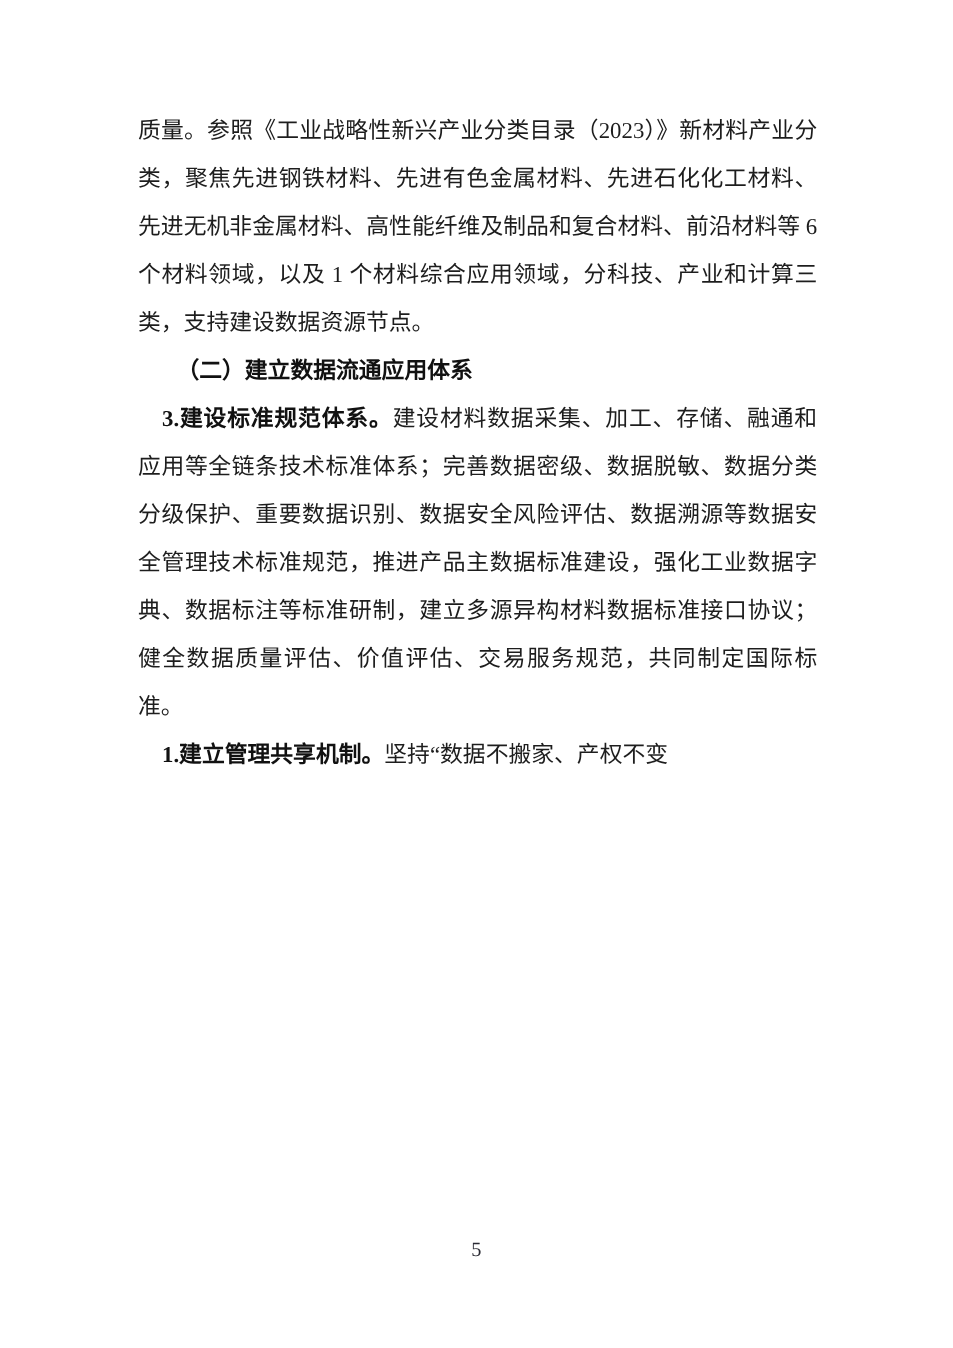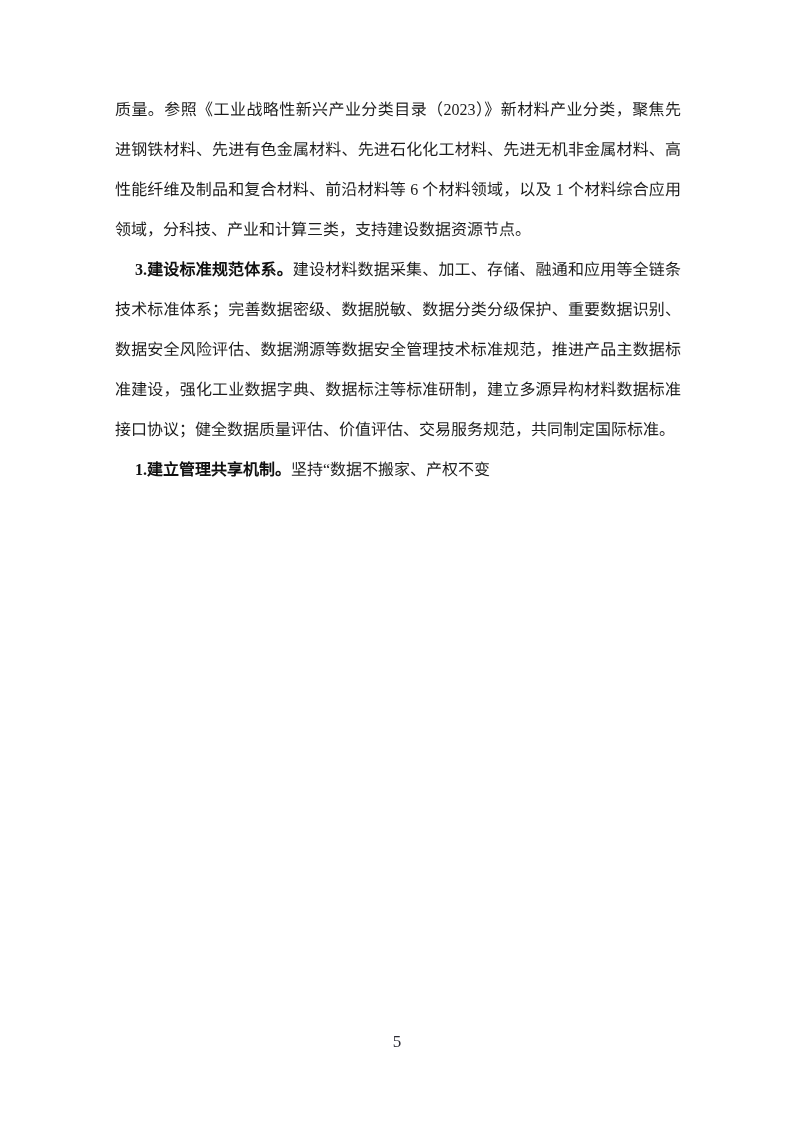--- a/index.html
+++ b/index.html
@@ -14,21 +14,21 @@
     background: #ffffff;
     overflow: hidden;
     font-family: "Liberation Serif", "DejaVu Serif", serif;
   }
   .text-block {
     position: absolute;
     left: 115px;
     top: 90px;
     width: 566px;
     color: #1d1d1d;
-    font-size: 16px;
+    font-size: 19px;
     line-height: 40px;
     text-align: justify;
     text-justify: inter-character;
   }
   .para {
     margin: 0;
     padding: 0;
   }
   .indent-body   { text-indent: 37px; }
   .indent-head   { text-indent: 32px; }
@@ -55,20 +55,21 @@
 </style>
 </head>
 <body>
 
 <div class="page">
   <div class="text-block">
 
     <p class="para">质量。参照《工业战略性新兴产业分类目录（2023）》新材料产业分类，聚焦先进钢铁材料、先进有色金属材料、先进石化化工材料、先进无机非金属材料、高性能纤维及制品和复合材料、前沿材料等 6 个材料领域，以及 1 个材料综合应用领域，分科技、产业和计算三类，支持建设数据资源节点。</p>
 
 
+    <p class="para indent-head heading">（二）建立数据流通应用体系</p>
 
     <p class="para indent-item"><span class="lead">3.建设标准规范体系。</span><span>建设材料数据采集、加工、存储、融通和应用等全链条技术标准体系；完善数据密级、数据脱敏、数据分类分级保护、重要数据识别、数据安全风险评估、数据溯源等数据安全管理技术标准规范，推进产品主数据标准建设，强化工业数据字典、数据标注等标准研制，建立多源异构材料数据标准接口协议；健全数据质量评估、价值评估、交易服务规范，共同制定国际标准。</span></p>
 
     <p class="para indent-item"><span class="lead">1.建立管理共享机制。</span><span>坚持“数据不搬家、产权不变</span></p>
 
   </div>
 
   <div class="page-number">5</div>
 </div>
 

